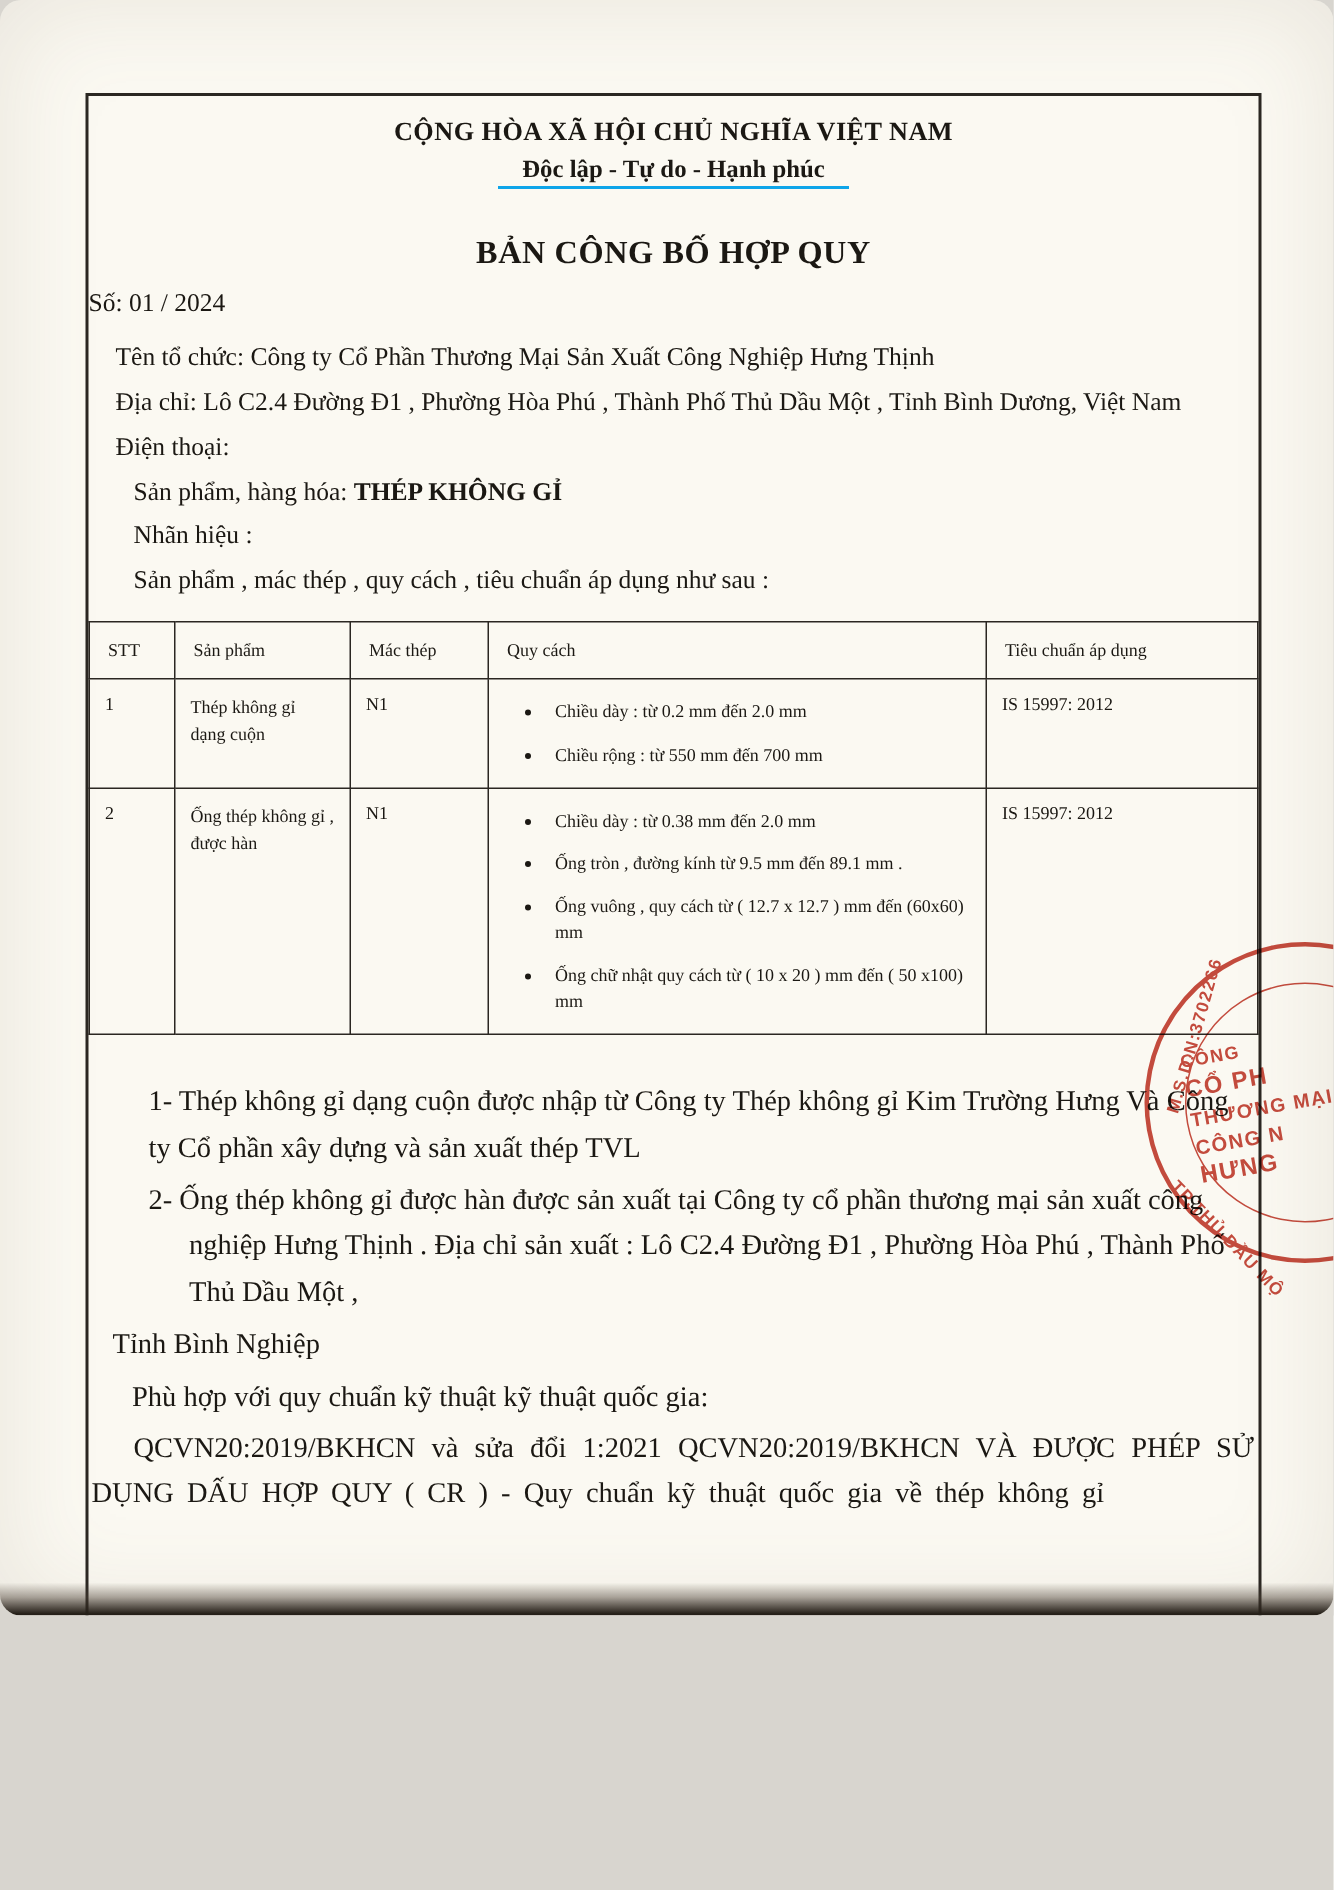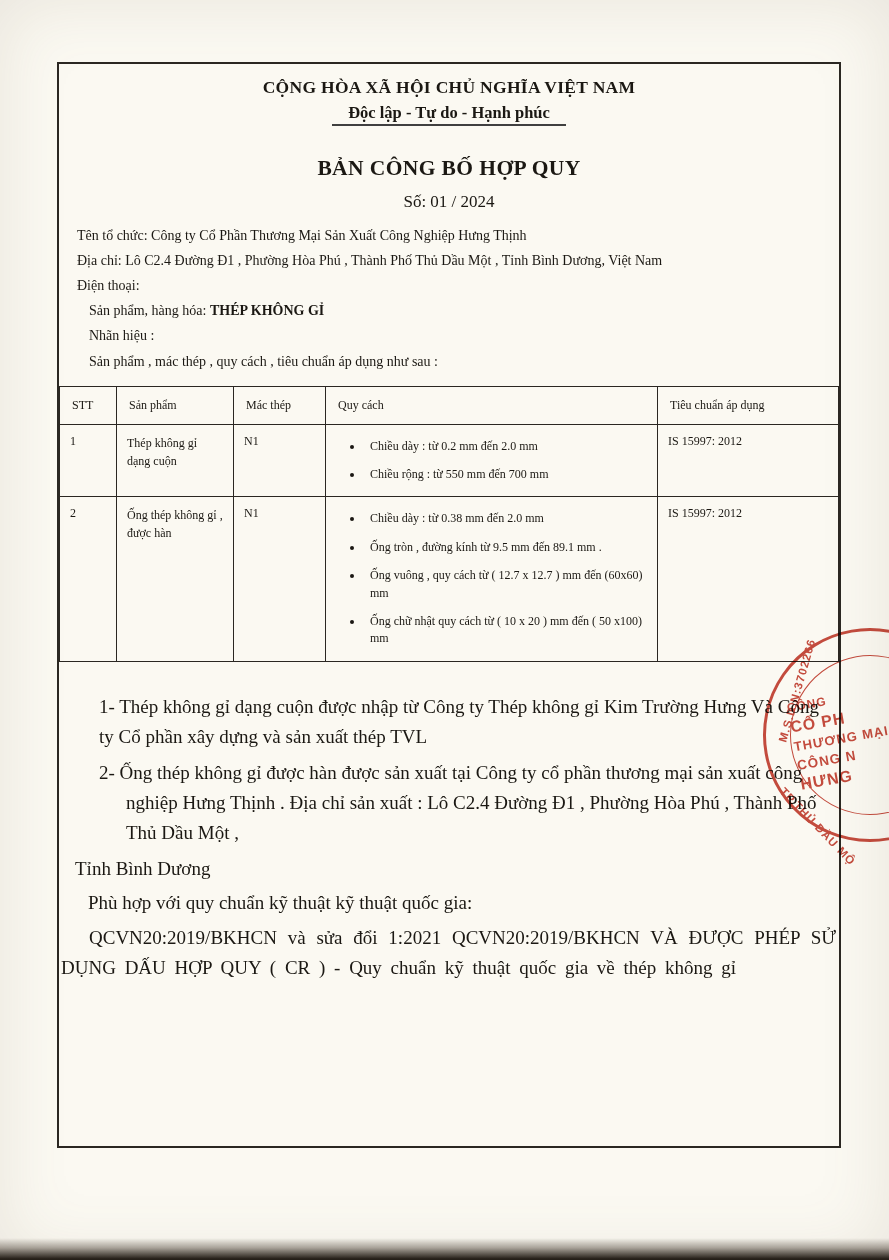--- a/index.html
+++ b/index.html
@@ -1,37 +1,38 @@
 <!DOCTYPE html>
 <html><head>
 <meta charset="utf-8">
 <style>
   * { margin:0; padding:0; box-sizing:border-box; }
   html, body { background:#d8d5cf; }
   .page {
-    position:relative; width:889px; height:1260px; margin:0 auto;
+    position:relative; width:889px; height:1077px; margin:0 auto;
     background:#fbf9f2; overflow:hidden;
     font-family:"Liberation Serif","DejaVu Serif",serif;
     color:#1b1813;
     box-shadow: inset 0 0 70px rgba(120,108,86,.14);
+    border-radius: 14px;
   }
   .frame {
     position:absolute; left:57px; top:62px; width:784px; height:1086px;
     border:2px solid #2b2722;
   }
   .nat-header { text-align:center; padding-top:13px; }
   .nat-title { font-weight:bold; font-size:17.5px; letter-spacing:.3px; }
   .nat-motto {
     display:inline-block; font-weight:bold; font-size:16.5px;
-    margin-top:5px; padding:0 16px 1px; border-bottom:2px solid #404040;
+    margin-top:5px; padding:0 16px 1px; border-bottom:2px solid #0ea5e9;
   }
   .doc-title { text-align:center; font-weight:bold; font-size:21.5px; margin-top:30px; letter-spacing:.4px; }
-  .doc-number { text-align:center; font-size:17px; margin-top:11px; }
+  .doc-number { text-align:left; font-size:17px; margin-top:11px; }
 
-  .para { font-size:14px; line-height:1.58; padding:0 20px 0 18px; margin-top:3px; }
+  .para { font-size:17px; line-height:1.58; padding:0 20px 0 18px; margin-top:3px; }
   .para.first { margin-top:13px; }
   .para.ind { padding-left:30px; }
   .bold { font-weight:bold; }
 
   .spec-table {
     width:100%; border-collapse:collapse; table-layout:fixed;
     margin-top:13px; font-size:12px;
   }
   .spec-table th, .spec-table td {
     border:1.5px solid #2b2722; vertical-align:top;
@@ -150,21 +151,21 @@
             </ul>
           </td>
           <td>IS 15997: 2012</td>
         </tr>
       </tbody>
     </table>
 
     <div class="notes">
       <p class="note">1- Thép không gỉ dạng cuộn được nhập từ Công ty Thép không gỉ Kim Trường Hưng Và Công ty Cổ phần xây dựng và sản xuất thép TVL</p>
       <p class="note hang">2- Ống thép không gỉ được hàn được sản xuất tại Công ty cổ phần thương mại sản xuất công nghiệp Hưng Thịnh . Địa chỉ sản xuất : Lô C2.4 Đường Đ1 , Phường Hòa Phú , Thành Phố Thủ Dầu Một ,</p>
-      <p class="province">Tỉnh Bình Dương</p>
+      <p class="province">Tỉnh Bình Nghiệp</p>
       <p class="conf">Phù hợp với quy chuẩn kỹ thuật kỹ thuật quốc gia:</p>
       <p class="final">QCVN20:2019/BKHCN và sửa đổi 1:2021 QCVN20:2019/BKHCN VÀ ĐƯỢC PHÉP SỬ DỤNG DẤU HỢP QUY ( CR ) - Quy chuẩn kỹ thuật quốc gia về thép không gỉ</p>
     </div>
   </div>
 
   <div class="stamp">
     <div class="ring outer"></div>
     <div class="ring inner"></div>
     <div class="arc top">M.S.D.N:3702266</div>
     <div class="arc bottom">TP.THỦ DẦU MỘ</div>

